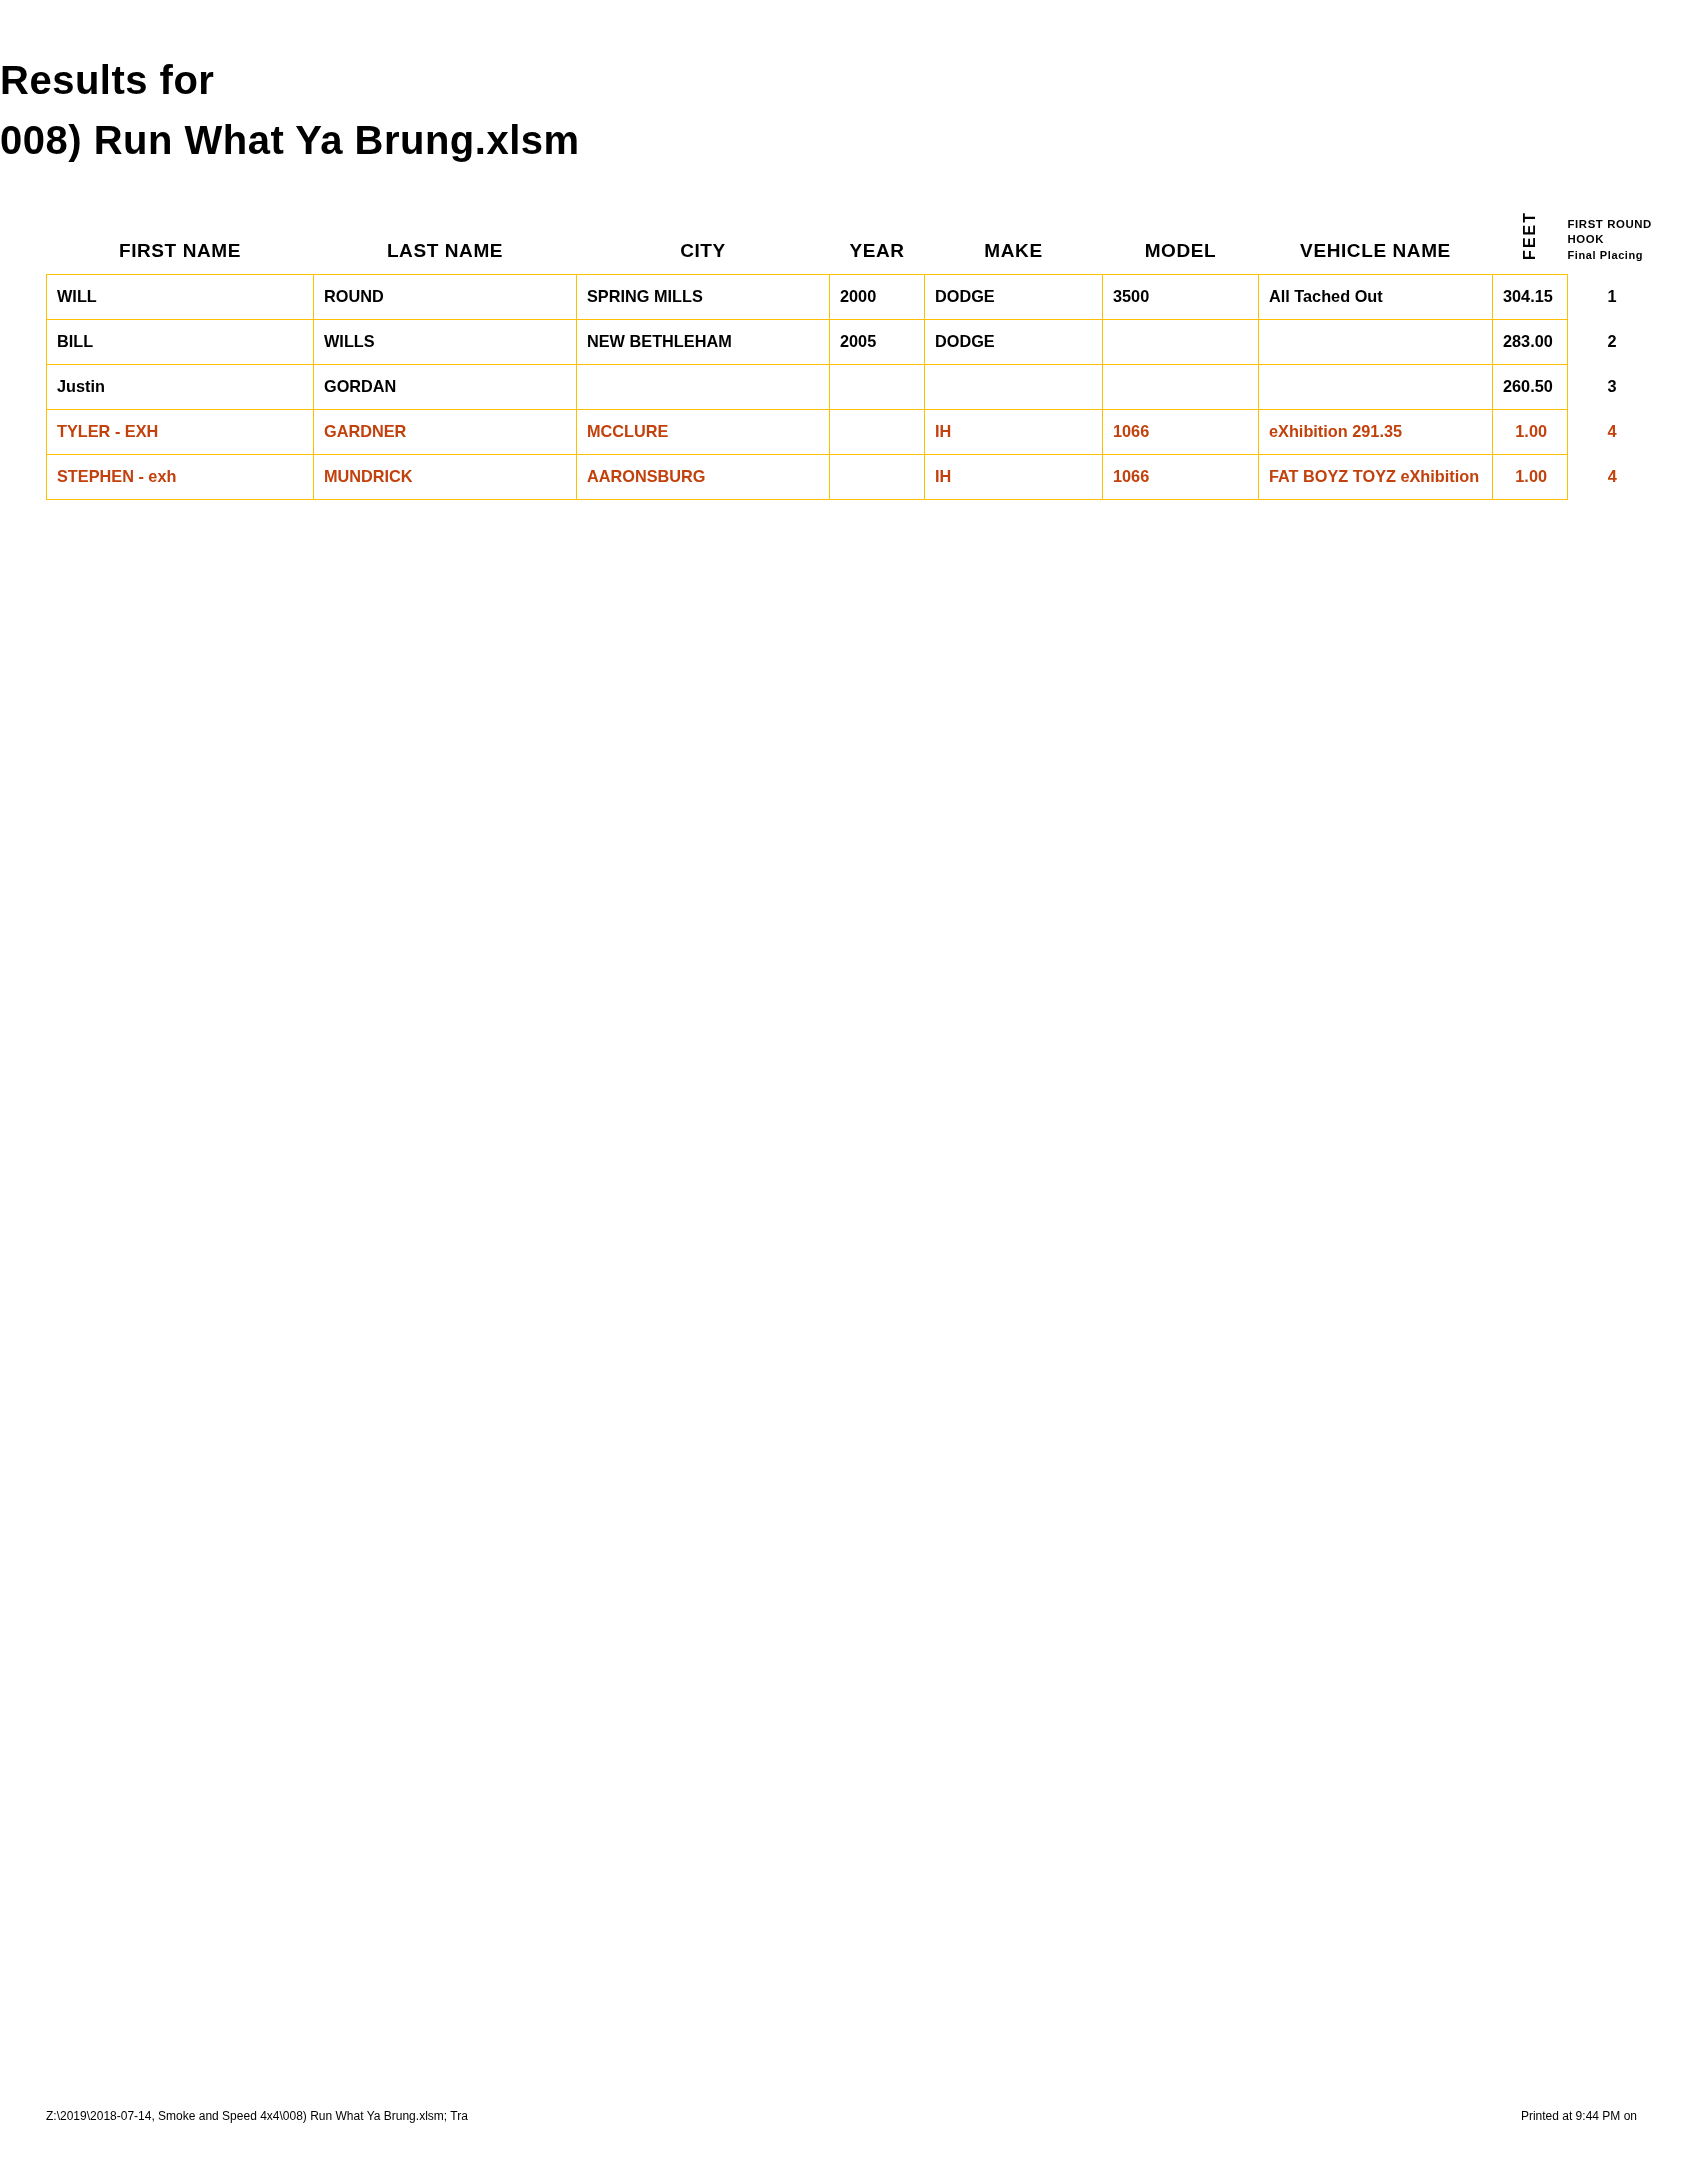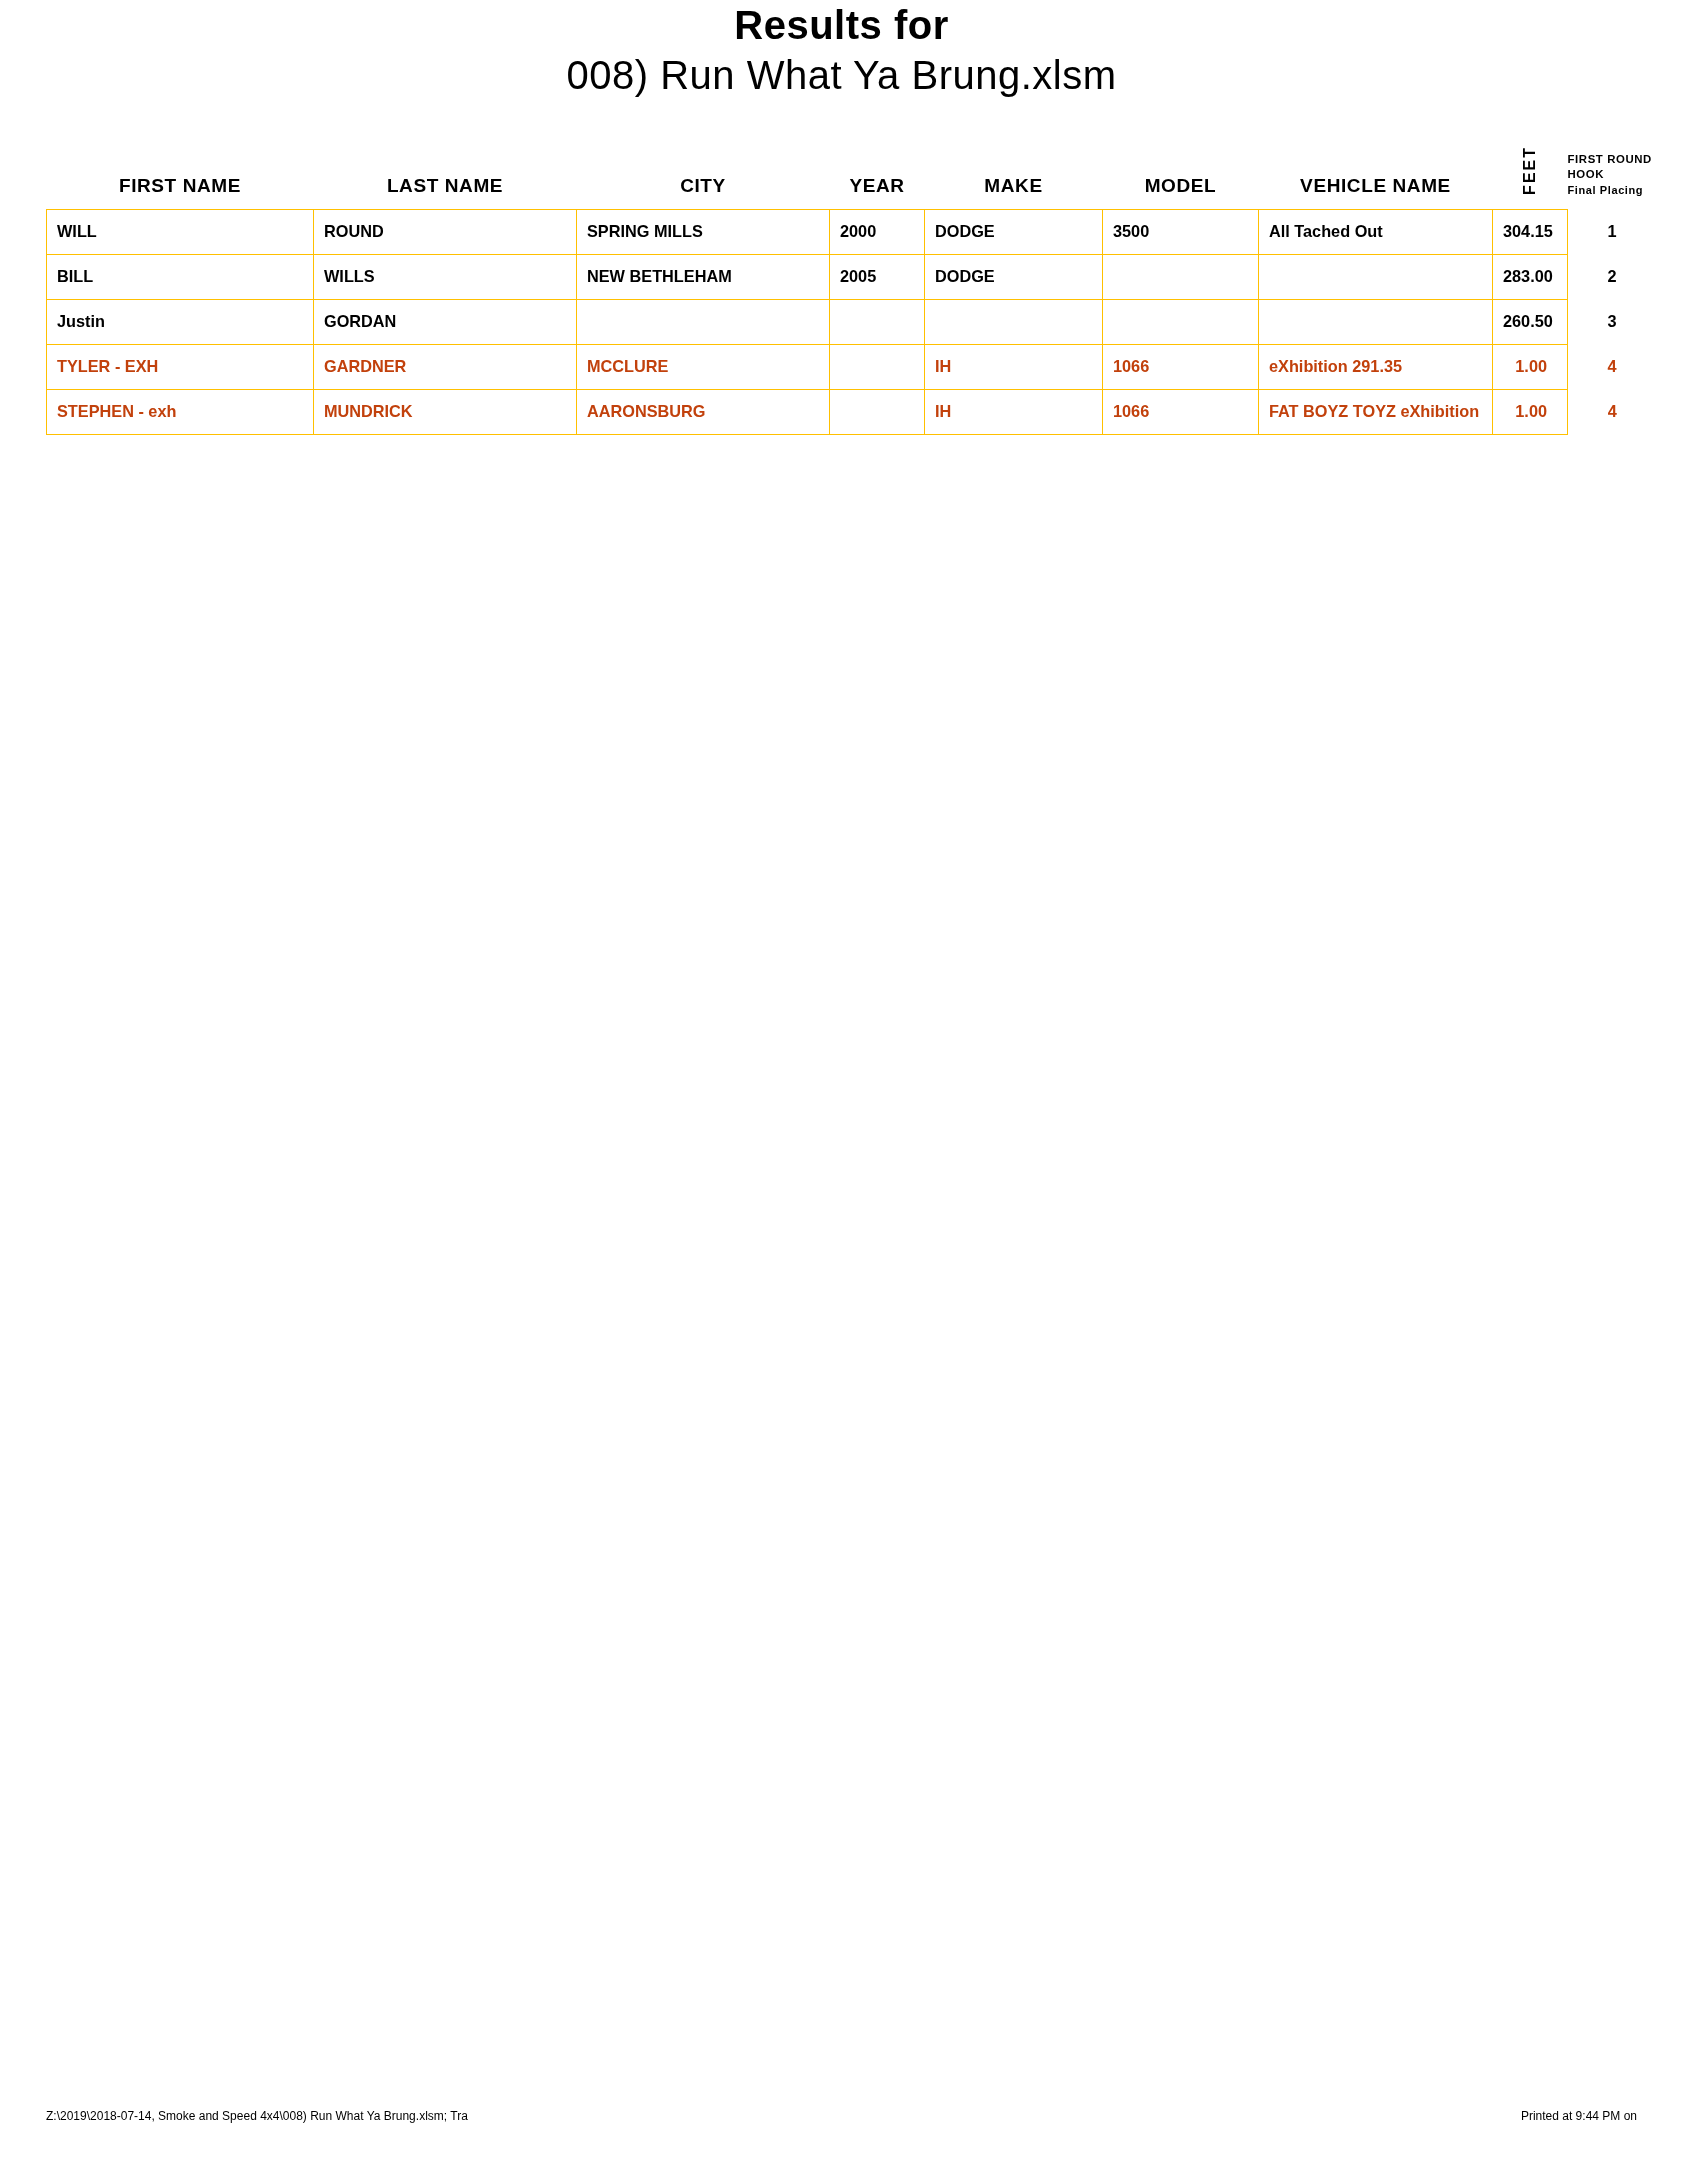--- a/index.html
+++ b/index.html
@@ -16,33 +16,35 @@
     overflow: hidden;
   }
   .page {
     position: relative;
     width: 1683px;
     height: 2178px;
     box-sizing: border-box;
     padding: 0;
   }
   .title-block {
-    text-align: center;
+    text-align: left;
+    padding-top: 55px;
   }
   .title-line1 {
     font-size: 40px;
     font-weight: bold;
     letter-spacing: 0.5px;
     line-height: 1.25;
   }
   .title-line2 {
     font-size: 40px;
-    font-weight: normal;
+    font-weight: bold;
     letter-spacing: 0.5px;
     line-height: 1.25;
+    margin-top: 10px;
   }
   .table-wrap {
     margin: 46px 46px 0 46px;
   }
   table.results {
     border-collapse: collapse;
     width: 1592px;
     table-layout: fixed;
   }
   table.results col.c-first   { width: 267px; }

